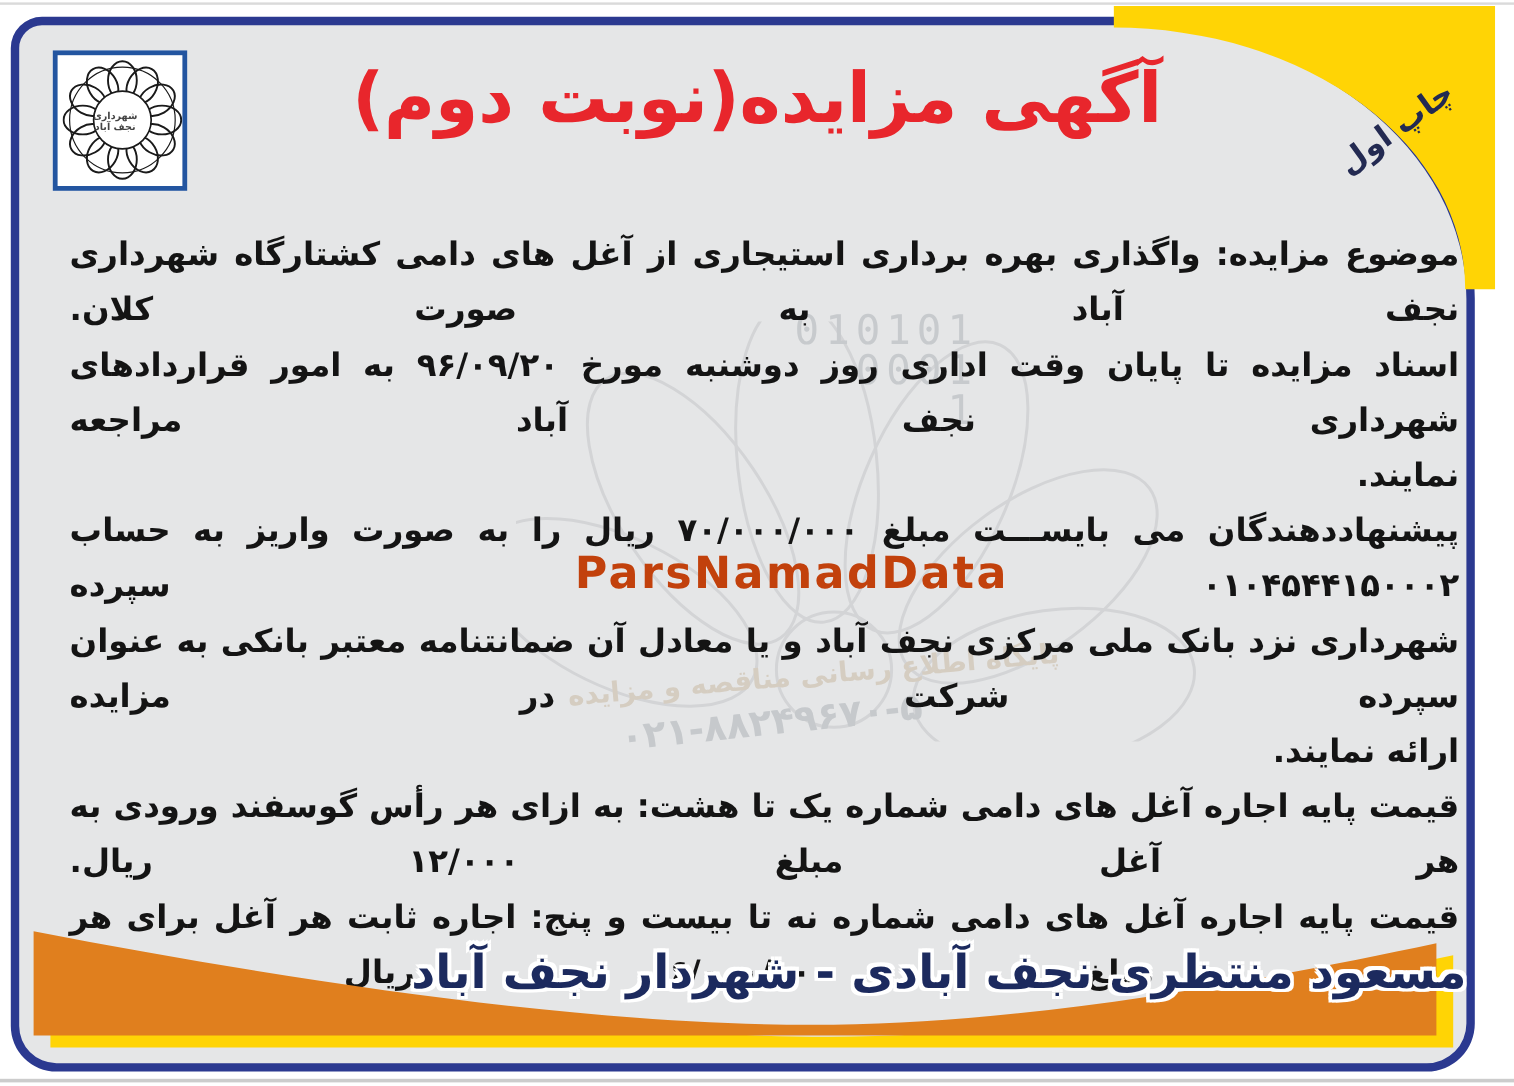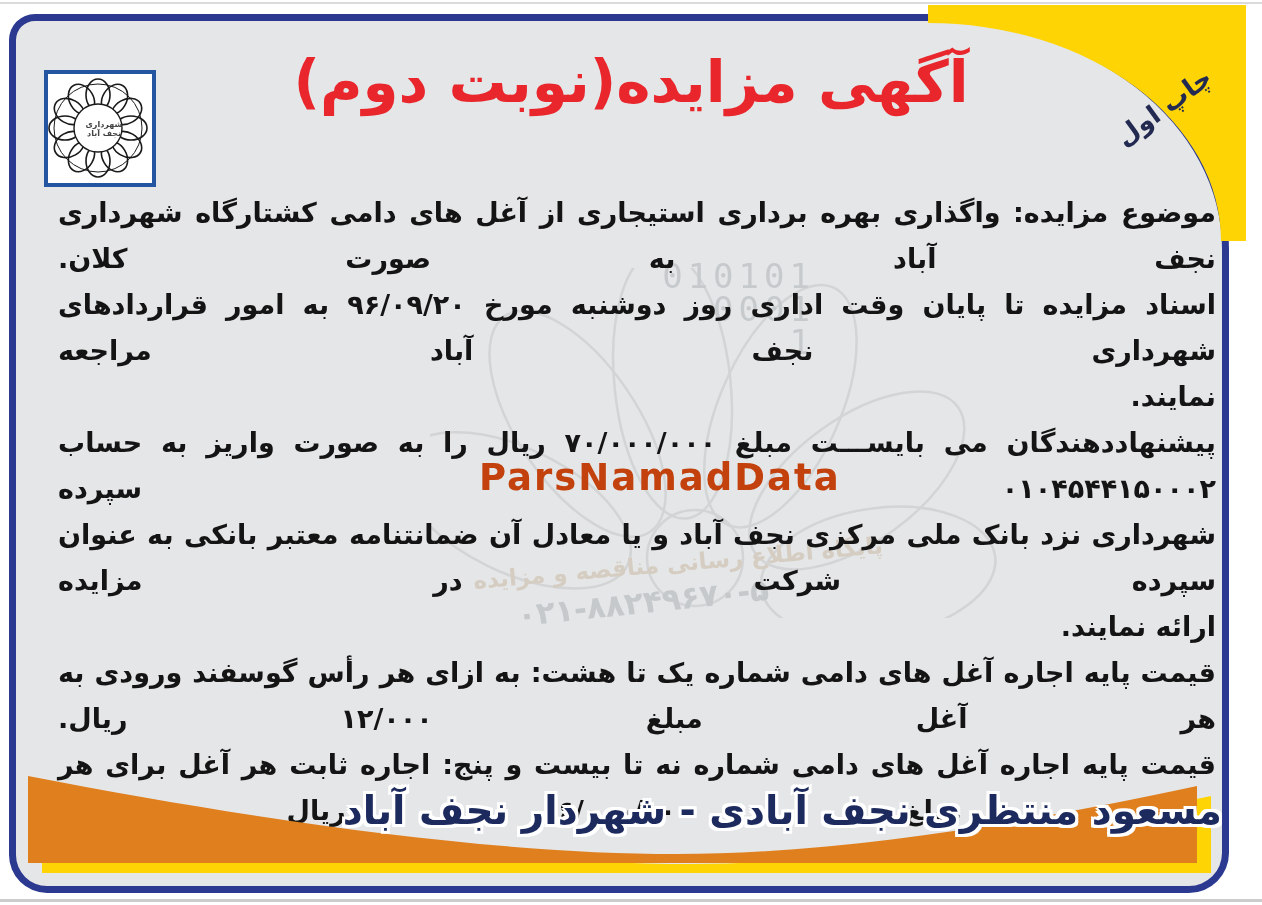--- a/index.html
+++ b/index.html
@@ -16,21 +16,21 @@
            background:#E5E6E7; border:7px solid #2B3990;
            border-radius:26px 300px 40px 38px / 26px 235px 40px 38px;
            z-index:1; }
 
   #corner-yellow { left:928px; top:5px; width:318px; height:240px; z-index:3; pointer-events:none; }
 
   #print-label { left:1108px; top:92px; z-index:4; color:#232A52; font-size:26px; font-weight:700;
                  direction:rtl; transform:rotate(-36deg); white-space:nowrap; }
 
   #logo { left:44px; top:42px; width:112px; height:117px; background:#ffffff;
-          border:4px solid #2355A0; z-index:2; display:flex; align-items:center; justify-content:flex-start;margin-top:28px; }
+          border:4px solid #2355A0; z-index:2; display:flex; align-items:center; justify-content:flex-end; }
   #logo svg { display:block; }
 
   #title { left:50%; top:48px; transform:translateX(-50%); z-index:2; color:#E8262C;
            font-size:58px; font-weight:800; direction:rtl; white-space:nowrap; letter-spacing:-1px; }
 
   
   #wm-flower { left:430px; top:268px; z-index:1; pointer-events:none; }
   #wm-digits { left:585px; top:260px; width:230px; z-index:1; text-align:right;
                font-family:"DejaVu Sans Mono", monospace; font-weight:400; color:#C7CACD; }
   #wm-digits .wrow { font-size:34px; line-height:33px; letter-spacing:5px; }

